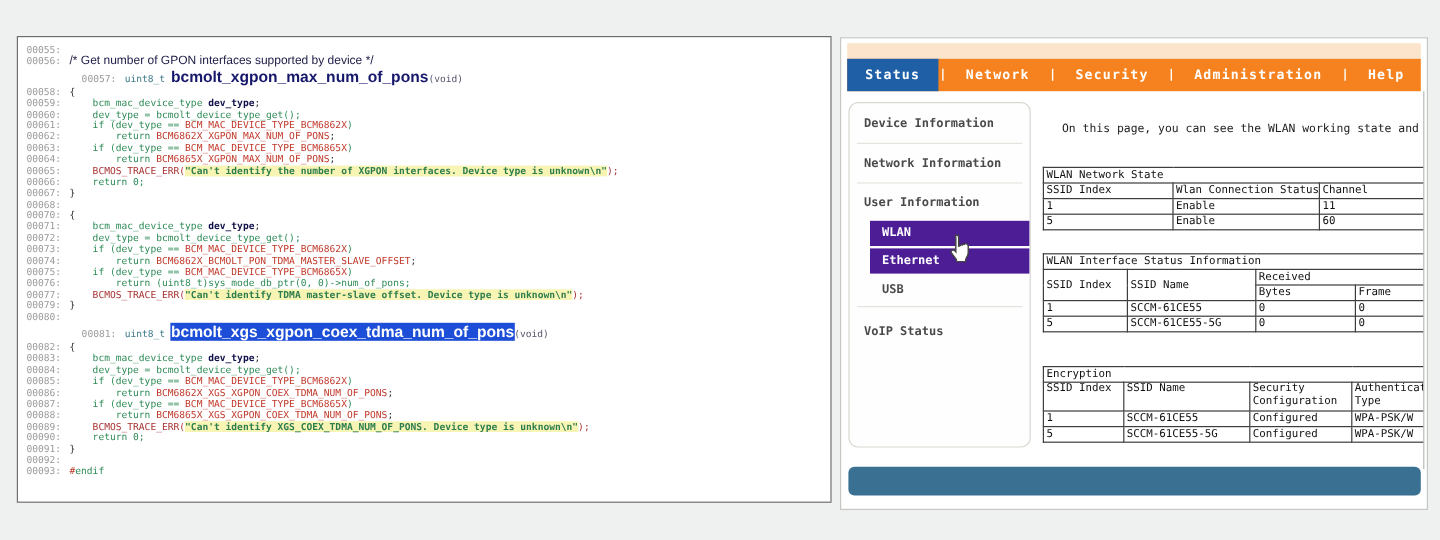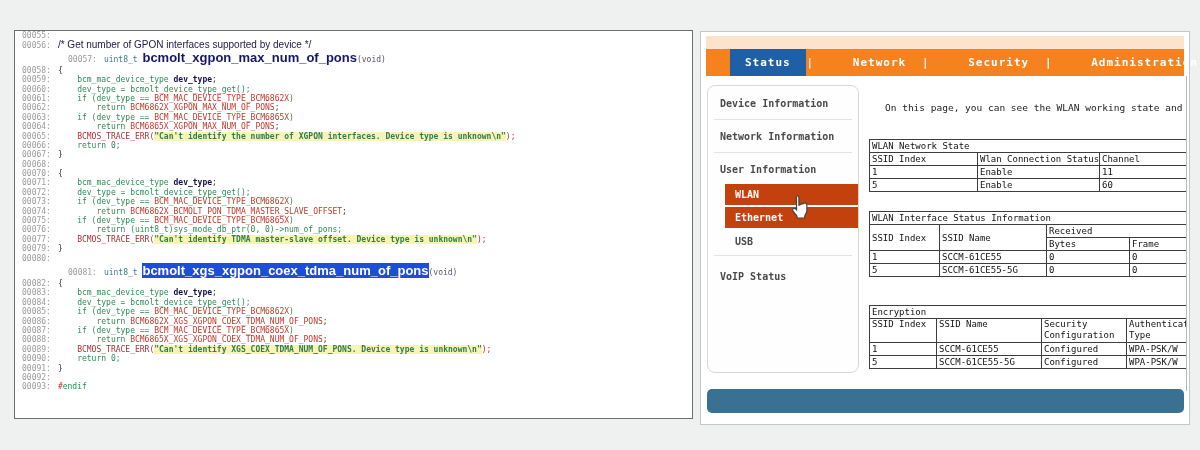--- a/index.html
+++ b/index.html
@@ -1,21 +1,21 @@
 <!DOCTYPE html>
 <html><head>
 <meta charset="utf-8">
 <style>
   * { margin:0; padding:0; box-sizing:border-box; }
   html,body { width:1200px; height:450px; background:#eff1f0; font-family:"DejaVu Sans Mono", monospace; }
   .canvas { position:relative; width:1200px; height:450px; overflow:hidden; }
 
   
   .code-panel { position:absolute; left:14px; top:30px; width:679px; height:389px;
-    background:#fff; border:1px solid #6e6e6e; overflow:hidden; padding:5px 0 0 7px; }
+    background:#fff; border:1px solid #6e6e6e; overflow:hidden; padding:11px 0 0 7px; }
   .code-line { white-space:pre; font-size:8px; line-height:9.4px; height:9.4px; color:#333; }
   .code-line.sig { height:16px; line-height:16px;margin-left:46px; }
   .code-line:first-child { margin-top:-5px; }
   .ln { color:#9a9a9a; margin-right:7px; }
   .seg-cm { color:#20204a; font-family:"Liberation Sans", sans-serif; font-size:10px; }
   .seg-ty { color:#3c7a8a; }
   .seg-fn { color:#16166b; font-family:"Liberation Sans", sans-serif; font-weight:bold; font-size:13px; }
   .seg-fnh { color:#ffffff; background:#1d4ed8; font-family:"Liberation Sans", sans-serif; font-weight:bold; font-size:13px; }
   .seg-vd { color:#56566e; }
   .seg-kw { color:#2e8b57; }
@@ -24,29 +24,29 @@
   .seg-er { color:#a83232; }
   .seg-st { color:#2e7d4f; font-weight:bold; background:#f8f5b4; }
   .seg-pl { color:#333; }
 
   
   .router-panel { position:absolute; left:700px; top:31px; width:490px; height:394px;
     background:#fff; border:1px solid #c6c6c2; }
   .banner { margin:4px 5px 0 5px; height:13px; background:#fbe4cb; }
   .nav { margin:0 5px; height:27px; background:#f5821f; display:flex; align-items:center; }
   .nav-tab { font:bold 11px "DejaVu Sans Mono", monospace; color:#fff; padding:6px 15px;
-    height:27px; display:flex; align-items:center; letter-spacing:1px; cursor:pointer;margin-left:24px; }
+    height:27px; display:flex; align-items:center; letter-spacing:1px; cursor:pointer; }
   .nav-tab.active { background:#1f5fa6; }
   .nav-sep { color:#fff; font-weight:bold; font-size:10px; padding:0 1px; }
   .panel-body { position:relative; height:350px; }
 
   .sidebar { position:absolute; left:6px; top:9px; width:152px; height:288px;
     background:#fefefe; border:1px solid #d8d8d2; border-radius:8px; padding-top:3px; overflow:hidden; }
   .side-item { font:bold 10px "DejaVu Sans Mono", monospace; color:#4a4a4a; padding:9px 10px 8px 12px; cursor:pointer; }
-  .side-sub { font:bold 10px "DejaVu Sans Mono", monospace; color:#fff; background:#c2410c;
+  .side-sub { font:bold 10px "DejaVu Sans Mono", monospace; color:#fff; background:#4c1d95;
     margin:1px 0 2px 17px; padding:5px 0 5px 10px; cursor:pointer; }
   .side-sub.plain { background:none; color:#4a4a4a; padding:6px 0 6px 10px; }
   .side-divider { border-top:1px solid #e4e4de; margin:2px 6px; }
   .side-item.voip { padding-top:13px; }
 
   .content { position:absolute; left:167px; top:0; width:319px; height:315px;
     overflow:hidden; border-right:1px solid #b9b9b4; }
   .intro { font:9.5px "DejaVu Sans Mono", monospace; color:#222; margin:26px 0 0 17px; white-space:nowrap; }
   table.wtable { border-collapse:collapse; table-layout:fixed; font:9px "DejaVu Sans Mono", monospace;
     color:#111; margin-left:1px; }

